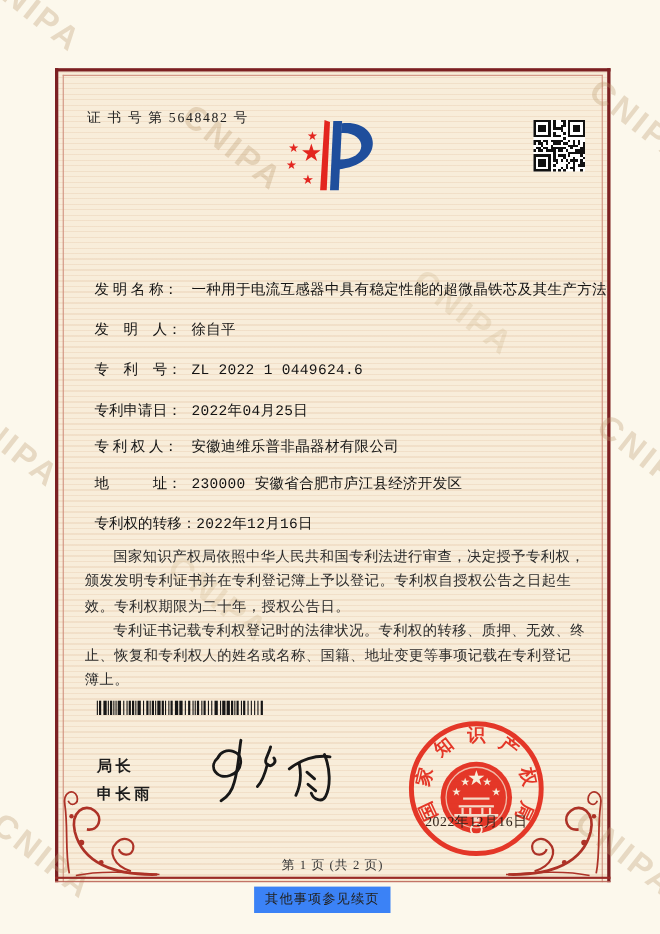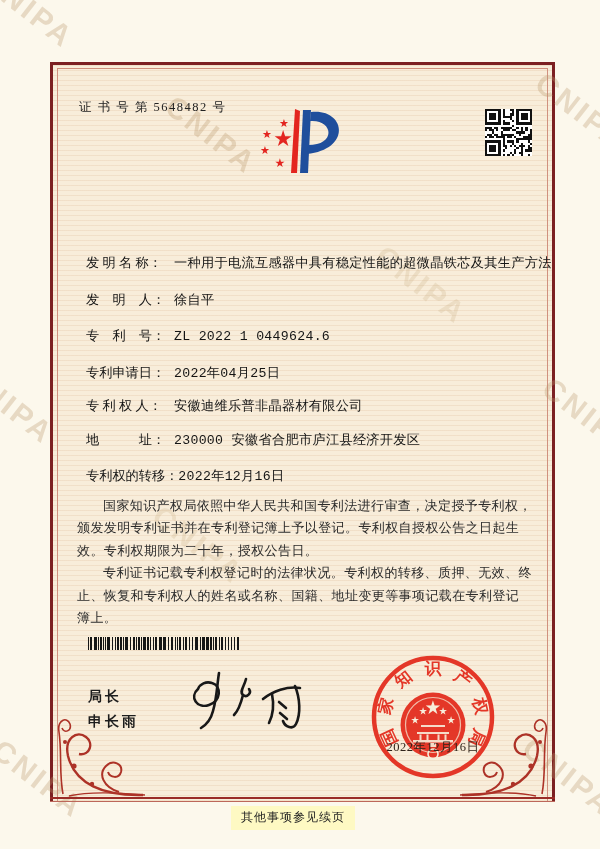--- a/index.html
+++ b/index.html
@@ -51,21 +51,21 @@
              color:#30231a;text-align:center;white-space:nowrap;}
 
   .page-num{position:absolute;left:0;right:0;top:714px;text-align:center;font-size:11.5px;color:#333;letter-spacing:1px;}
   .bottom-rule{position:absolute;left:-3px;right:-3px;bottom:0;height:5px;box-sizing:border-box;
                border-top:2px solid #9a2b26;border-bottom:1px solid #bd675a;}
 
   .flourish{position:absolute;pointer-events:none;}
   .fl-left{left:2px;bottom:4px;}
   .fl-right{right:2px;bottom:4px;transform:scaleX(-1);}
 
-  .footer-note{position:absolute;left:231px;top:806px;background:#fef9c3;padding:3px 10px 4px;
+  .footer-note{position:absolute;left:231px;top:806px;background:#3b82f6;padding:3px 10px 4px;
                font-size:12px;color:#222;letter-spacing:1px;z-index:12;}
 </style>
 </head>
 <body>
 
 <div class="stage">
 
   <span class="wm" style="left:-25px;top:-8px">CNIPA</span>
   <span class="wm" style="left:158px;top:118px">CNIPA</span>
   <span class="wm" style="left:-45px;top:388px">CNIPA</span>
@@ -354,20 +354,21 @@
             <rect x="68.5" y="81.5" width="2" height="5.5"></rect>
             <rect x="75.5" y="81.5" width="2" height="5.5"></rect>
             <rect x="61" y="90" width="6" height="4"></rect>
           </g>
           <circle cx="64" cy="101" r="5" fill="none" stroke="#f8eedb" stroke-width="1.6"></circle>
         </g>
       </svg>
 
       <div class="seal-date">2022年12月16日</div>
 
+      <div class="page-num">第 1 页 (共 2 页)</div>
 
       <svg class="flourish fl-left" width="92" height="106" viewBox="0 0 92 106">
         <g fill="none" stroke="#ad3227">
           <path stroke-width="2.4" d="M88,103 C48,104 20,92 13,64 C9,46 22,38 31,45 C39,51 35,64 24,62"></path>
           <path stroke-width="2" d="M64,100 C48,95 43,82 51,74 C58,67 68,72 66,80 C64,87 55,86 53,80"></path>
           <path stroke-width="1.6" d="M8,102 C4,82 7,60 4,40 C2,28 12,24 15,32 C17,39 9,42 7,36"></path>
           <path stroke-width="1.4" d="M14,104 C36,99 64,101 90,103"></path>
         </g>
         <g fill="#ad3227">
           <circle cx="19" cy="74" r="2.6"></circle>

